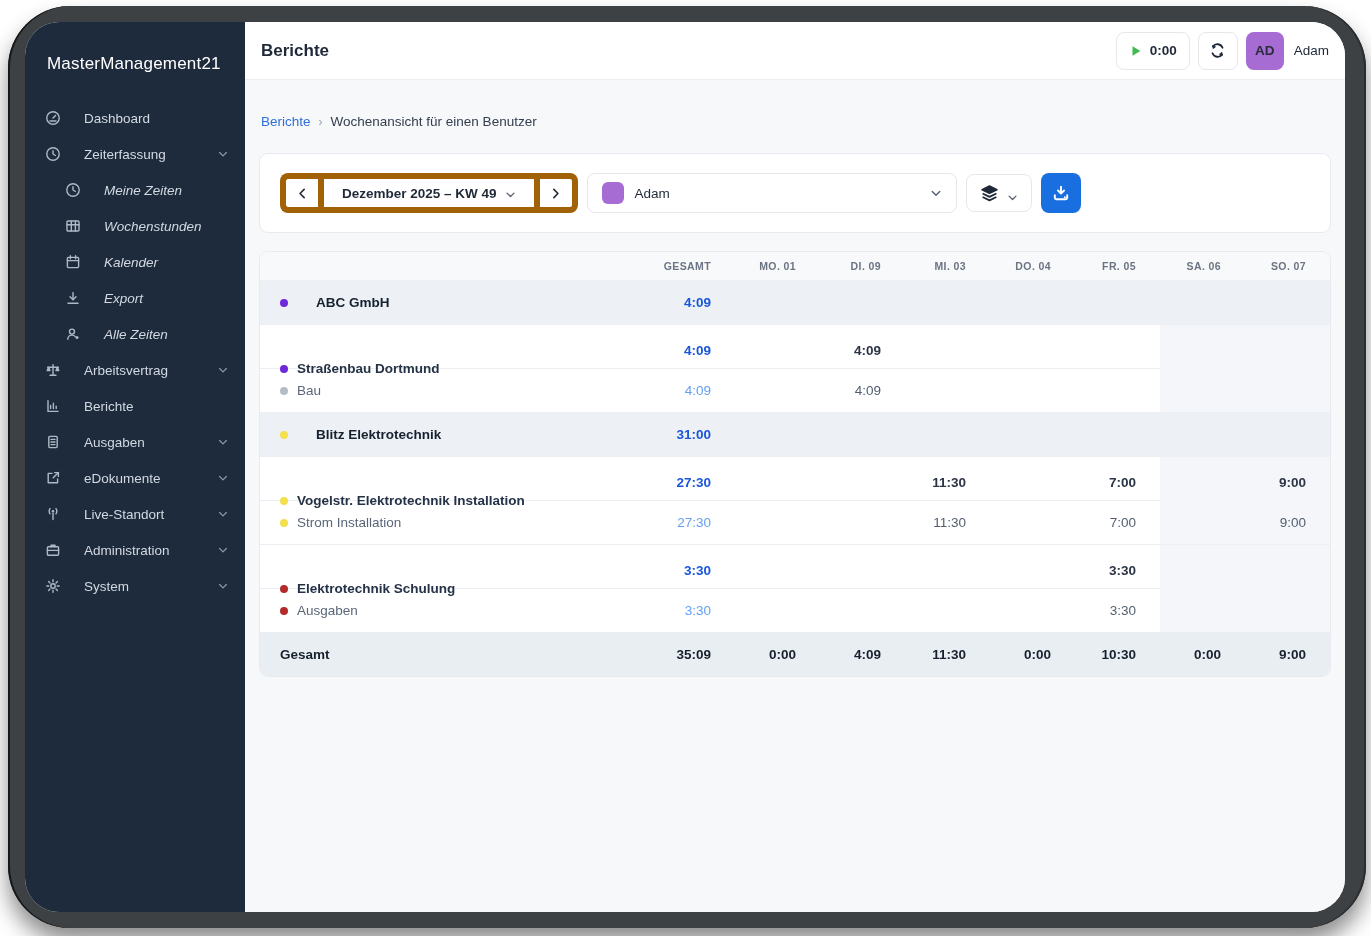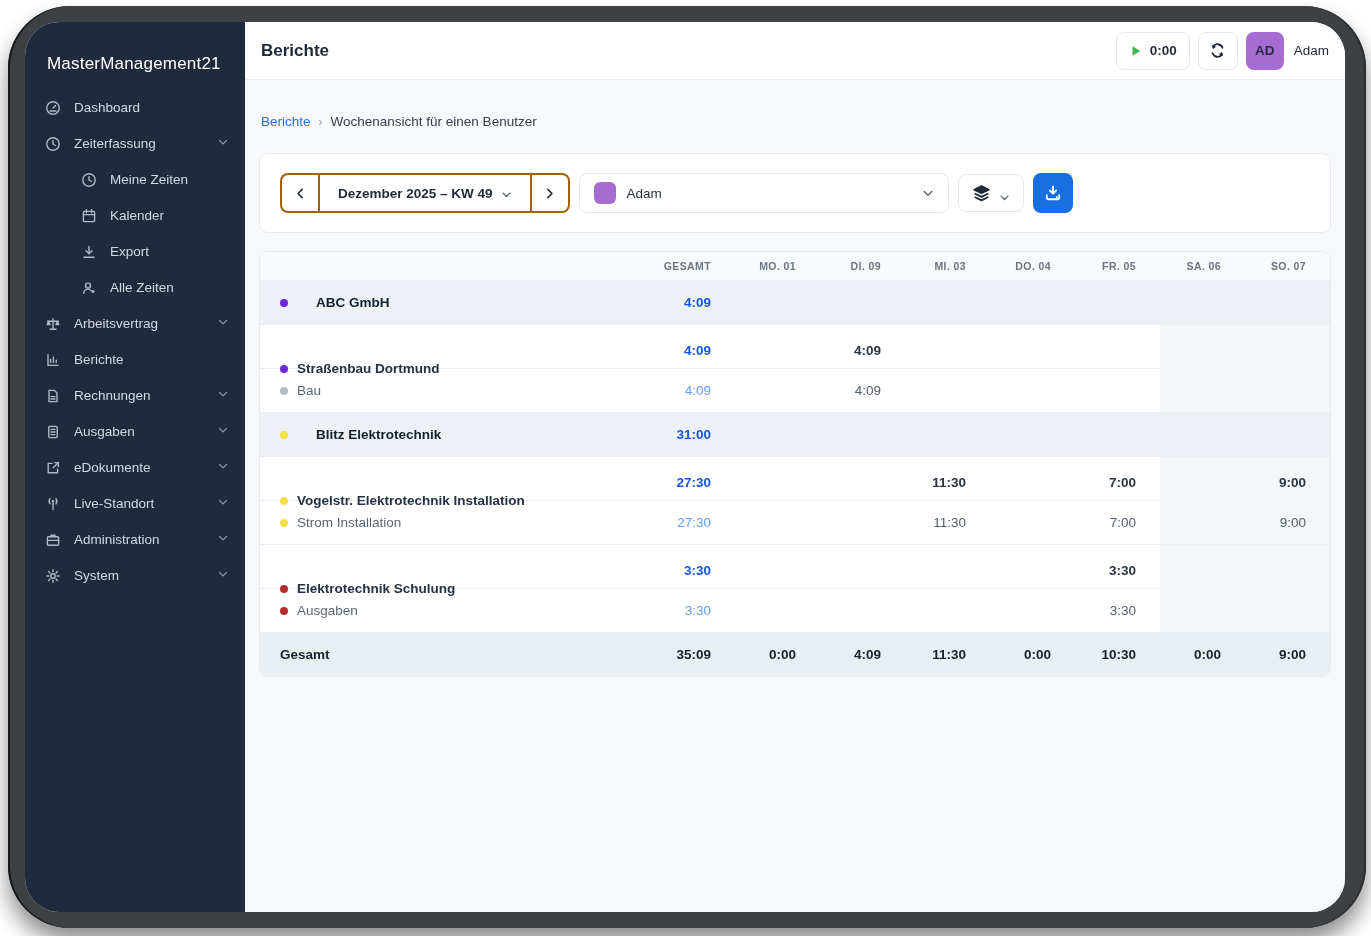--- a/index.html
+++ b/index.html
@@ -13,23 +13,23 @@
            box-shadow:0 14px 22px rgba(0,0,0,.45), inset 2px 0 0 #17181a, inset -2px 0 0 #2b2d2f; }
   .app   { position:absolute; left:25px; top:22px; width:1320px; height:890px;
            border-radius:34px; overflow:hidden; display:flex; background:#f7f8fa; }
 
   
   .sidebar { width:220px; min-width:220px; background:#1e2b3c; color:#d6dde6;
              display:flex; flex-direction:column; }
   .brand { padding:32px 20px 26px 22px; font-size:17px; font-weight:normal; color:#ffffff;
            letter-spacing:.2px; white-space:nowrap; }
   .nav { display:flex; flex-direction:column; }
-  .nav-item { height:36px; display:flex; align-items:flex-start; gap:13px;
+  .nav-item { height:36px; display:flex; align-items:center; gap:23px;
               padding:0 16px 0 20px; font-size:13.5px; color:#d2d9e2; cursor:pointer; }
-  .nav-item.sub { padding-left:56px; }
+  .nav-item.sub { padding-left:40px;font-style:italic; }
   .nav-item .ic { width:16px; height:16px; flex:0 0 16px; color:#aeb9c6; display:flex; }
   .nav-item .lbl { flex:1; white-space:nowrap; }
   .nav-item .chev { color:#8793a2; display:flex; width:12px; }
   .ic svg, .chev svg { width:100%; height:100%; }
 
   
   .main { flex:1; display:flex; flex-direction:column; background:#f7f8fa; min-width:0; }
   .topbar { height:58px; background:#ffffff; border-bottom:1px solid #eceef2;
             display:flex; align-items:center; padding:0 16px 0 16px; }
   .page-title { font-size:17px; font-weight:bold; color:#1f2937; }
@@ -48,21 +48,21 @@
   
   .breadcrumb { margin:34px 2px 0 2px; font-size:13.5px; display:flex; gap:8px; align-items:center; }
   .bc-link { color:#2f6fd8; cursor:pointer; }
   .bc-sep { color:#98a1ad; font-size:12px; }
   .bc-cur { color:#333e4e; }
 
   
   .card { background:#fff; border:1px solid #e7eaee; border-radius:9px; }
   .toolbar { margin-top:24px; height:80px; display:flex; align-items:center; padding:0 20px; gap:9px; }
   .btn-group { display:flex; height:40px; }
-  .btn-group .gbtn { background:#fff; border:2px solid #a16207; display:flex; align-items:center;
+  .btn-group .gbtn { background:#fff; border:6px solid #a16207; display:flex; align-items:center;
                      justify-content:center; cursor:pointer; color:#222a36; }
   .gbtn.prev { width:38px; border-radius:8px 0 0 8px; border-right:none; }
   .gbtn.next { width:38px; border-radius:0 8px 8px 0; border-left:none; }
   .gbtn.week { padding:0 18px; gap:8px; font-size:13.5px; font-weight:bold; color:#1f2937; }
   .gbtn svg { width:13px; height:13px; }
   .gbtn .dchev { width:11px; height:11px; color:#5b6573; display:flex; }
   .user-select { width:370px; height:40px; border:1px solid #e4e7ec; border-radius:8px;
                  display:flex; align-items:center; gap:11px; padding:0 14px; cursor:pointer; background:#fff; }
   .swatch { width:22px; height:22px; border-radius:6px; }
   .user-select .sel-lbl { font-size:13.5px; color:#1f2937; flex:1; }
@@ -139,20 +139,29 @@
               <svg viewBox="0 0 16 16" fill="none" stroke="currentColor" stroke-width="1.4" stroke-linecap="round" stroke-linejoin="round">
                 <circle cx="8" cy="8" r="6.2"></circle>
                 <path d="M8 4.6V8l2.4 1.5"></path>
               </svg>
             </span>
             <span class="lbl">Meine Zeiten</span>
           </div>
           <div class="nav-item sub">
             <span class="ic">
               <svg viewBox="0 0 16 16" fill="none" stroke="currentColor" stroke-width="1.4" stroke-linecap="round" stroke-linejoin="round">
+                <rect x="2" y="3" width="12" height="10" rx="1"></rect>
+                <path d="M2 6.8h12M6.3 3v10M10.4 3v10"></path>
+              </svg>
+            </span>
+            <span class="lbl">Wochenstunden</span>
+          </div>
+          <div class="nav-item sub">
+            <span class="ic">
+              <svg viewBox="0 0 16 16" fill="none" stroke="currentColor" stroke-width="1.4" stroke-linecap="round" stroke-linejoin="round">
                 <rect x="2.4" y="3.4" width="11.2" height="10.2" rx="1"></rect>
                 <path d="M2.4 6.6h11.2M5.4 1.8v3M10.6 1.8v3"></path>
               </svg>
             </span>
             <span class="lbl">Kalender</span>
           </div>
           <div class="nav-item sub">
             <span class="ic">
               <svg viewBox="0 0 16 16" fill="none" stroke="currentColor" stroke-width="1.4" stroke-linecap="round" stroke-linejoin="round">
                 <path d="M8 2.6v7"></path>
@@ -188,34 +197,20 @@
             </span>
           </div>
           <div class="nav-item">
             <span class="ic">
               <svg viewBox="0 0 16 16" fill="none" stroke="currentColor" stroke-width="1.4" stroke-linecap="round" stroke-linejoin="round">
                 <path d="M3 2.6v10.8h10"></path>
                 <path d="M5.6 10.6V7.4M8.4 10.6V5.2M11.2 10.6V8.2"></path>
               </svg>
             </span>
             <span class="lbl">Berichte</span>
-          </div>
-          <div class="nav-item">
-            <span class="ic">
-              <svg viewBox="0 0 16 16" fill="none" stroke="currentColor" stroke-width="1.4" stroke-linecap="round" stroke-linejoin="round">
-                <path d="M4 2.4h5.5l2.5 2.5v8.7H4z"></path>
-                <path d="M6 8.6h4M6 11h4"></path>
-              </svg>
-            </span>
-            <span class="lbl">Rechnungen</span>
-            <span class="chev">
-              <svg viewBox="0 0 16 16" fill="none" stroke="currentColor" stroke-width="1.8" stroke-linecap="round" stroke-linejoin="round">
-                <polyline points="3.5,6 8,10.5 12.5,6"></polyline>
-              </svg>
-            </span>
           </div>
           <div class="nav-item">
             <span class="ic">
               <svg viewBox="0 0 16 16" fill="none" stroke="currentColor" stroke-width="1.4" stroke-linecap="round" stroke-linejoin="round">
                 <rect x="3.8" y="2.4" width="8.4" height="11.2" rx="1"></rect>
                 <path d="M6 5.4h4M6 8h4M6 10.6h4"></path>
               </svg>
             </span>
             <span class="lbl">Ausgaben</span>
             <span class="chev">

